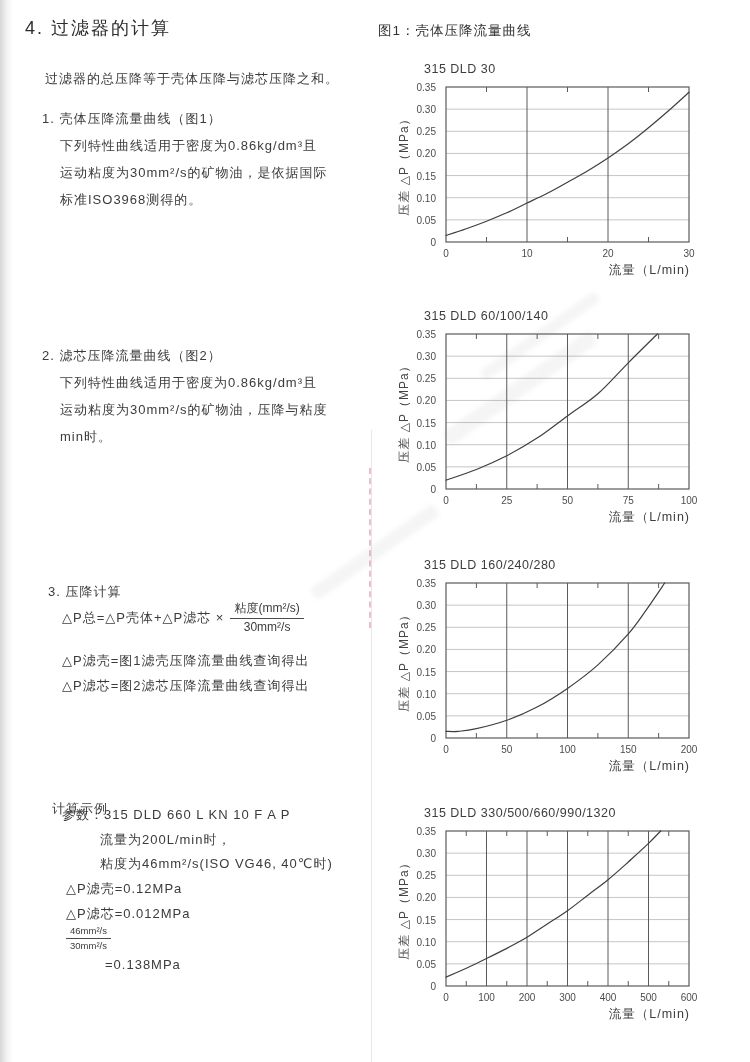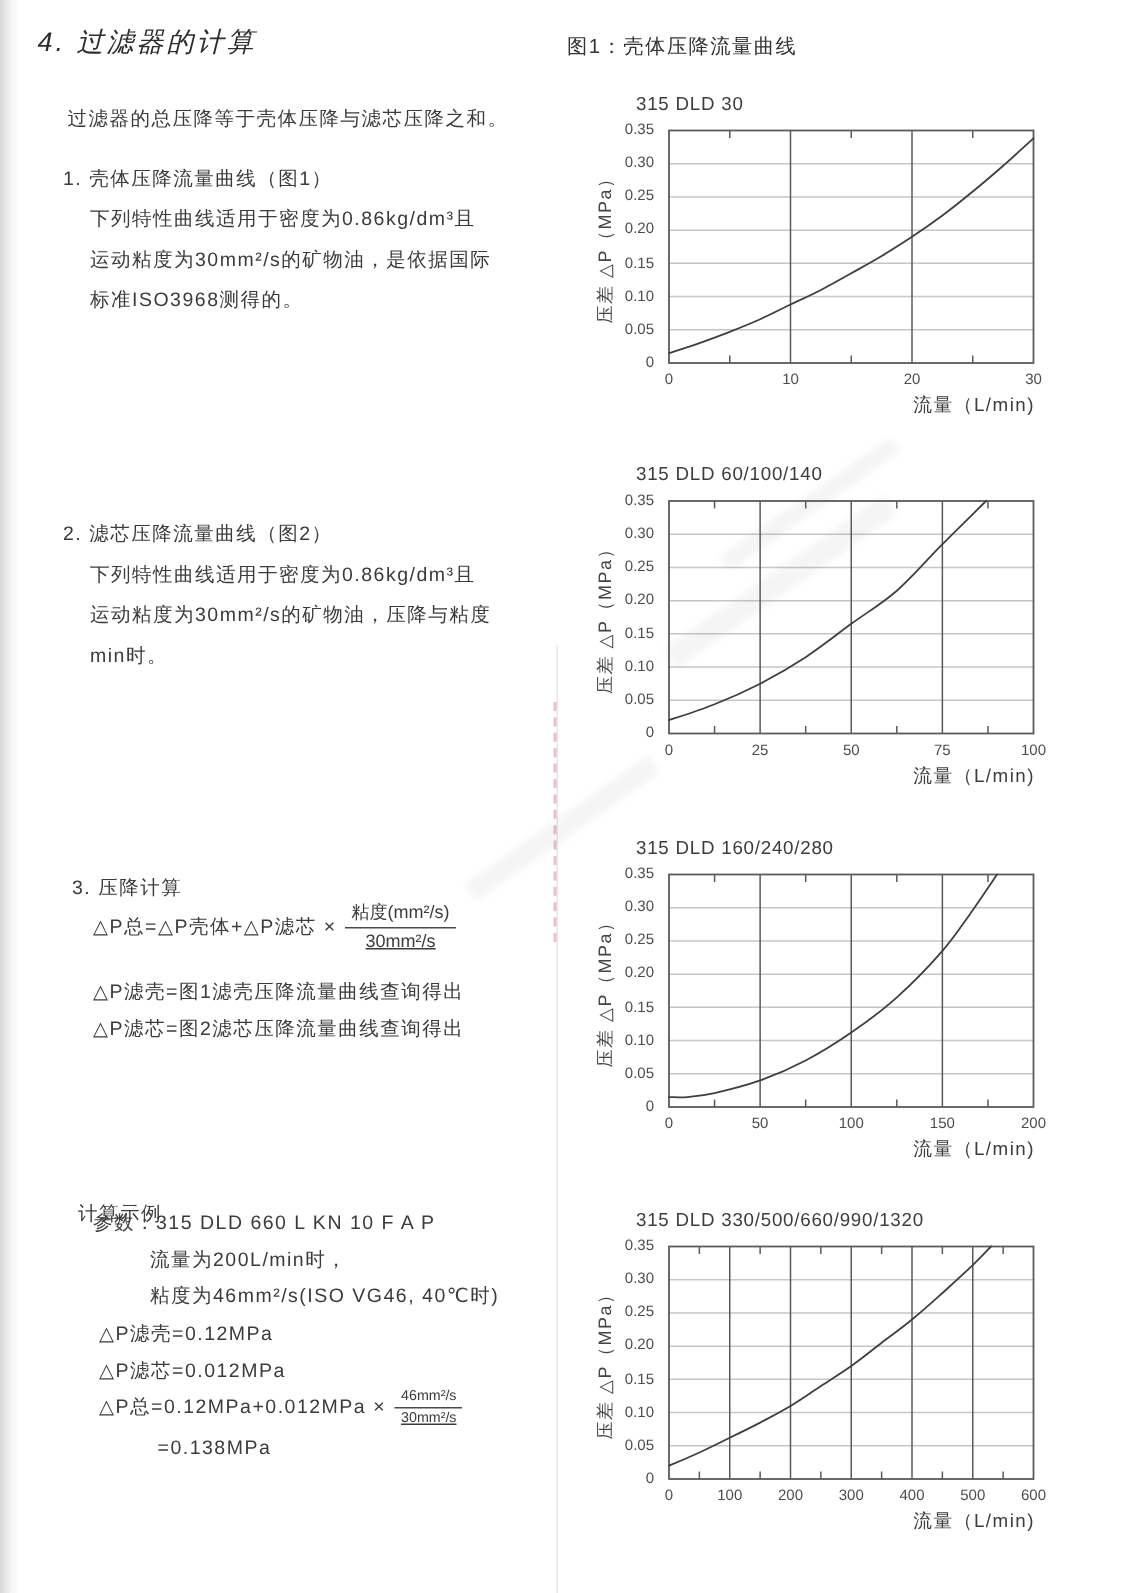--- a/index.html
+++ b/index.html
@@ -6,26 +6,26 @@
   body{
     width:750px;height:1062px;position:relative;overflow:hidden;
     background:#ffffff;
     font-family:"Liberation Sans","DejaVu Sans",sans-serif;
     color:#3b3b3b;
     -webkit-font-smoothing:antialiased;
   }
   .edge-strip{position:absolute;left:0;top:0;width:13px;height:1062px;
     background:linear-gradient(to right,#d7d7d7,#f3f3f3 55%,#ffffff);}
   .t{position:absolute;font-size:13px;letter-spacing:1px;white-space:nowrap;color:#3b3b3b;}
-  .doc-title{position:absolute;left:25px;top:16px;font-size:18px;letter-spacing:2px;color:#2d2d2d;font-style:italic;}
+  .doc-title{position:absolute;left:25px;top:16px;font-size:18px;letter-spacing:2px;color:#2d2d2d;}
   .fig-header{position:absolute;left:378px;top:22px;font-size:13.5px;letter-spacing:1px;color:#333;}
   .formula-row{position:absolute;display:flex;align-items:center;gap:6px;font-size:13px;letter-spacing:1px;white-space:nowrap;}
   .frac{display:inline-flex;flex-direction:column;align-items:center;font-size:12px;line-height:1.3;letter-spacing:0;justify-content:flex-end;}
   .frac .num{border-bottom:1px solid #4a4a4a;padding:0 4px 1px;}
-  .frac .den{padding-top:1px;text-decoration:underline;}
+  .frac .den{padding-top:1px;}
   .frac.small{font-size:9.5px;line-height:1.25;}
   
   .chart{position:absolute;left:390px;width:358px;height:232px;}
   .chart.c0{top:60px}.chart.c1{top:307px}.chart.c2{top:556px}.chart.c3{top:804px}
   .chart-title{position:absolute;left:34px;top:2px;font-size:12.5px;letter-spacing:0.5px;color:#3d3d3d;}
   .ylabel{position:absolute;left:14px;top:104px;transform:translate(-50%,-50%) rotate(-90deg);
     font-size:12px;letter-spacing:1px;white-space:nowrap;color:#444;}
   .yticks{position:absolute;left:0;top:26px;width:52px;height:157px;}
   .yticks span{position:absolute;right:6px;transform:translateY(-50%);font-size:10px;color:#4c4c4c;letter-spacing:0;margin-left:16px;}
   .plot{position:absolute;left:55px;top:26px;}
@@ -66,21 +66,20 @@
 <div class="t" style="left:62px;top:652px">△P滤壳=图1滤壳压降流量曲线查询得出</div>
 <div class="t" style="left:62px;top:677px">△P滤芯=图2滤芯压降流量曲线查询得出</div>
 
 <div class="t" style="left:52px;top:800px">计算示例</div>
 <div class="t" style="left:62px;top:806px">参数：315 DLD 660 L KN 10 F A P</div>
 <div class="t" style="left:100px;top:831px">流量为200L/min时，</div>
 <div class="t" style="left:100px;top:855px">粘度为46mm²/s(ISO VG46, 40℃时)</div>
 <div class="t" style="left:66px;top:880px">△P滤壳=0.12MPa</div>
 <div class="t" style="left:66px;top:905px">△P滤芯=0.012MPa</div>
 <div class="formula-row" style="left:66px;top:925px">
-  <span>△P总=0.12MPa+0.012MPa ×</span>
   <span class="frac small">
     <span class="num">46mm²/s</span>
     <span class="den">30mm²/s</span>
   </span>
 </div>
 <div class="t" style="left:105px;top:957px">=0.138MPa</div>
 
 <div class="fig-header">图1：壳体压降流量曲线</div>
 
 <div class="chart c0">

